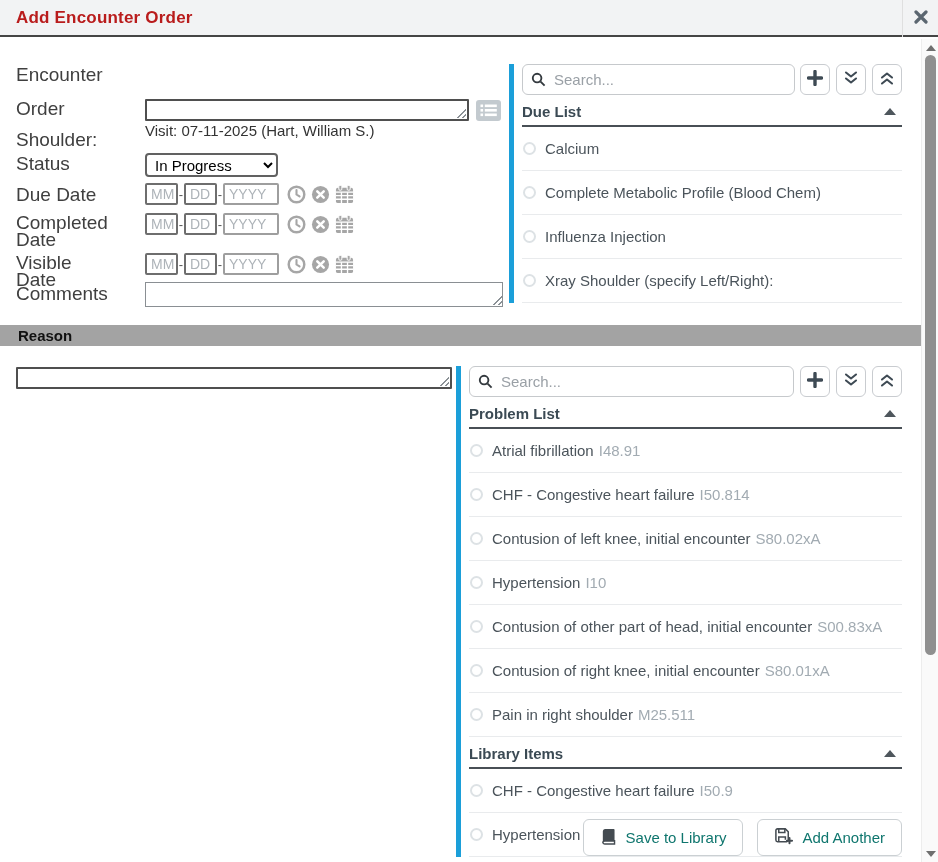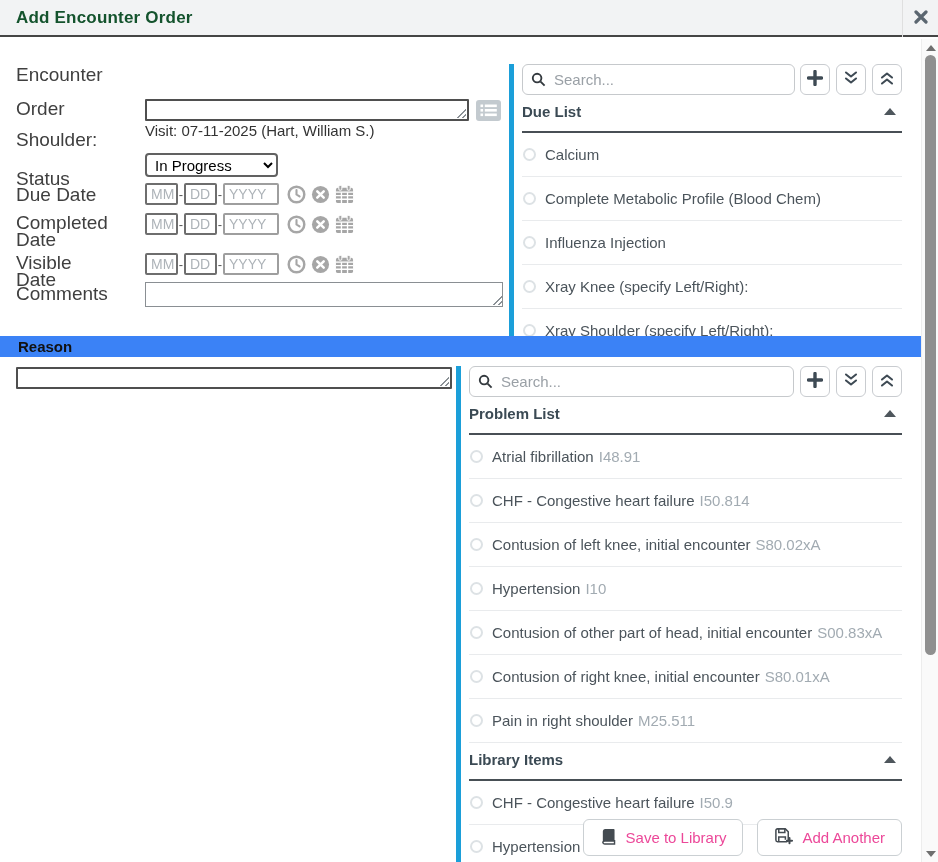--- a/index.html
+++ b/index.html
@@ -4,21 +4,21 @@
 <style>
   * { box-sizing: border-box; margin: 0; padding: 0; }
   html,body { width:938px; height:862px; }
   body {
     position: relative; background:#fff; overflow:hidden;
     font-family:"Liberation Sans", sans-serif; color:#3f3f3f;
   }
   
   .titlebar{position:absolute;top:0;left:0;width:938px;height:37px;background:#f2f3f4;
     border-bottom:2px solid #454545;display:flex;align-items:center;}
-  .title{margin-left:16px;font-size:17px;font-weight:bold;color:#14532d;letter-spacing:.2px;}
+  .title{margin-left:16px;font-size:17px;font-weight:bold;color:#b91c1c;letter-spacing:.2px;}
   .close-wrap{position:absolute;right:0;top:0;height:37px;width:36px;border-left:1px solid #dfdfdf;
     display:flex;align-items:center;justify-content:center;cursor:pointer;}
   
   .lbl{position:absolute;left:16px;width:98px;font-size:19px;color:#3f3f3f;line-height:17px;}
   .val{position:absolute;font-size:15px;color:#333;margin-top:47px;}
   .txt-input{position:absolute;border:2px solid #4f4f4f;background:#fff;font-size:14px;
     font-family:"Liberation Sans",sans-serif;padding:0 4px;border-radius:1px;}
   .resize-corner{position:absolute;width:10px;height:10px;
     background:repeating-linear-gradient(-45deg,#ffffff 0 2px,#8b9196 2px 3.4px);
     clip-path:polygon(100% 0,100% 100%,0 100%);}
@@ -40,38 +40,38 @@
   .panel{position:absolute;background:#fff;}
   .panel-bar{border-left:5px solid #1b9fd9;padding-left:8px;}
   .search-row{position:relative;height:31px;}
   .search-input{width:273px;height:31px;border:1px solid #c6c9cc;border-radius:6px;
     padding:0 14px 0 31px;font-size:15px;color:#333;font-family:"Liberation Sans",sans-serif;}
   .search-input::placeholder{color:#9aa0a6;}
   .search-mag{position:absolute;left:9px;top:8px;pointer-events:none;}
   .icon-btn{position:absolute;top:0;width:30px;height:31px;background:#fff;border:1px solid #c9ccd0;
     border-radius:6px;display:flex;align-items:center;justify-content:center;cursor:pointer;}
   .btn-collapse{right:0;} .btn-expand{right:36px;} .btn-add{right:72px;}
-  .sec-header{margin-top:8px;padding-bottom:11px;border-bottom:2px solid #484f55;
+  .sec-header{margin-top:8px;padding-bottom:5px;border-bottom:2px solid #484f55;
     display:flex;align-items:center;justify-content:space-between;}
   .sec-title{font-size:15px;font-weight:bold;color:#3b4a54;}
   .tri-up{width:0;height:0;border-left:6px solid transparent;border-right:6px solid transparent;
     border-bottom:7px solid #4e565c;margin-right:6px;cursor:pointer;}
   .list-item{height:44px;display:flex;align-items:center;border-bottom:1px solid #e9ebed;
     font-size:15px;color:#4b545b;cursor:pointer;}
   .radio{width:13px;height:13px;border-radius:50%;border:2px solid #dde2e5;flex:none;margin:0 9px 0 1px;}
   .item-code{color:#a2abb2;margin-left:5px;white-space:nowrap;}
   .item-text{white-space:nowrap;}
   
-  .section-band{position:absolute;top:336px;left:0;width:921px;height:21px;background:#3b82f6;
+  .section-band{position:absolute;top:325px;left:0;width:921px;height:21px;background:#a3a3a3;
     display:flex;align-items:center;}
   .section-band span{margin-left:18px;font-size:15px;font-weight:bold;color:#111;}
   
   .footer{position:absolute;top:819px;right:36px;display:flex;gap:14px;}
   .footer-btn{height:37px;border:1px solid #cbd0d3;border-radius:6px;background:#fff;
-    display:inline-flex;align-items:center;gap:9px;padding:0 16px;font-size:15px;color:#ec4899;
+    display:inline-flex;align-items:center;gap:9px;padding:0 16px;font-size:15px;color:#0f766e;
     font-family:"Liberation Sans",sans-serif;cursor:pointer;}
   
   .scrollbar{position:absolute;right:0;top:39px;bottom:0;width:17px;background:#fafafa;
     border-left:1px solid #ededed;}
   .sb-arrow-up{position:absolute;top:6px;left:4px;width:0;height:0;
     border-left:5px solid transparent;border-right:5px solid transparent;border-bottom:6px solid #6f6f6f;cursor:pointer;}
   .sb-arrow-down{position:absolute;bottom:5px;left:4px;width:0;height:0;
     border-left:5px solid transparent;border-right:5px solid transparent;border-top:6px solid #6f6f6f;cursor:pointer;}
   .sb-thumb{position:absolute;top:16px;left:3px;width:11px;height:600px;background:#8f8f8f;border-radius:6px;cursor:pointer;}
 </style>
@@ -106,21 +106,21 @@
           <rect x="8.8" y="9" width="12" height="2.6"></rect>
       <rect x="4.5" y="13.5" width="2.6" height="2.6"></rect>
           <rect x="8.8" y="13.5" width="12" height="2.6"></rect>
         </g>
       </svg>
   </span>
 </div>
 
 <div class="lbl" style="top:131px">Shoulder:</div>
 
-<div class="lbl" style="top:170px">Status</div>
+<div class="lbl" style="top:155px">Status</div>
 <select class="status">
   <option selected="">In Progress</option>
 </select>
 
 <div class="lbl" style="top:186px">Due Date</div>
 <div class="date-row" style="top:183px">
   <input class="date-seg" placeholder="MM" style="">
   <span class="hyph">-</span>
   <input class="date-seg" placeholder="DD" style="">
   <span class="hyph">-</span>
@@ -266,24 +266,20 @@
       <div class="list-item">
         <span class="radio"></span>
         <span class="item-text">Complete Metabolic Profile (Blood Chem)</span>
       </div>
 
       <div class="list-item">
         <span class="radio"></span>
         <span class="item-text">Influenza Injection</span>
       </div>
 
-      <div class="list-item">
-        <span class="radio"></span>
-        <span class="item-text">Xray Knee (specify Left/Right):</span>
-      </div>
 
       <div class="list-item">
         <span class="radio"></span>
         <span class="item-text">Xray Shoulder (specify Left/Right):</span>
       </div>
     </div>
 </div>
 
 <div class="section-band">
   <span>Reason</span>

